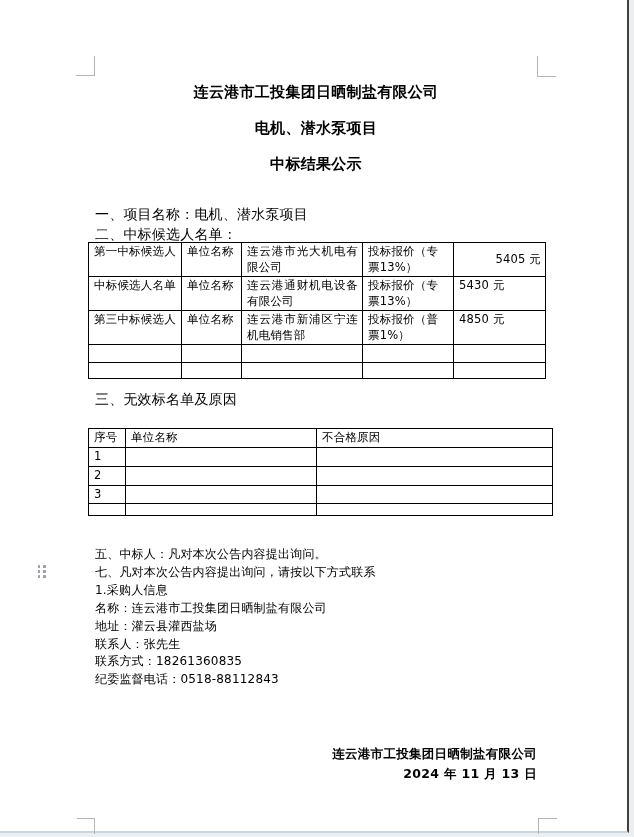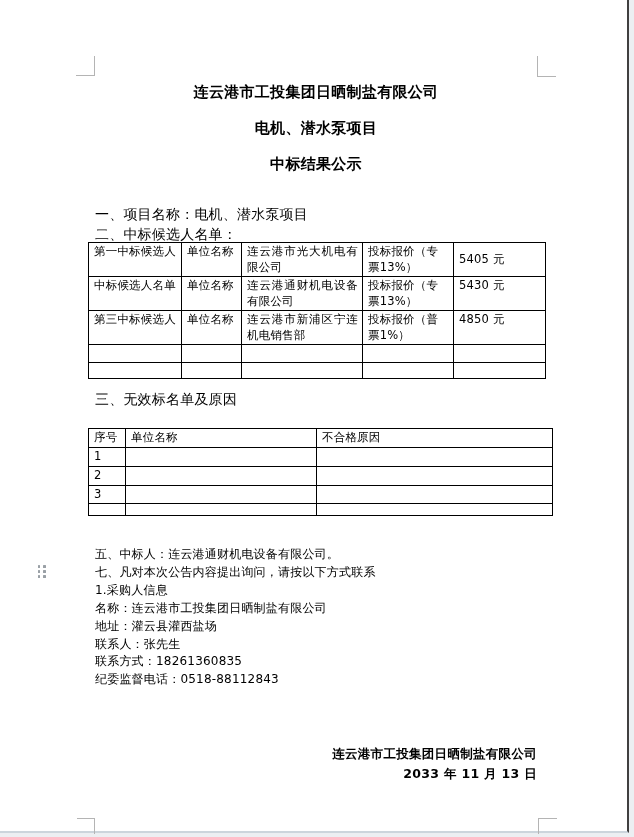--- a/index.html
+++ b/index.html
@@ -29,21 +29,21 @@
   .t1{top:84px;} .t2{top:120px;} .t3{top:156px;}
 
   .sec{position:absolute;left:95px;font-size:14px;line-height:16px;letter-spacing:0.2px;}
   .s1{top:206px;} .s2{top:226px;} .s3{top:391px;}
 
   table{border-collapse:collapse;position:absolute;table-layout:fixed;}
   td{border:1px solid #000;vertical-align:top;padding:1px 4px 1px 5px;
      font-size:11.5px;line-height:15.5px;letter-spacing:0.2px;overflow:hidden;}
   .tbl1{left:88px;top:242px;width:457px;}
   .tbl2{left:88px;top:428px;width:464px;padding-left:17px;}
-  .vmid{vertical-align:middle;}
+  .vmid{vertical-align:middle;text-align:right;}
   .just{text-align:justify;}
 
   .paras{position:absolute;left:95px;top:546px;width:486px;}
   .paras p{margin:0;font-size:12px;line-height:17.9px;letter-spacing:0.2px;text-align:justify;}
 
   .handle{position:absolute;left:36px;top:564px;width:11px;height:15px;
     display:grid;grid-template-columns:repeat(2,1fr);grid-template-rows:repeat(3,1fr);}
   .handle i{width:2.5px;height:2.5px;background:#9aa0a6;border-radius:0.5px;margin:auto;}
 
   .signature{position:absolute;left:95px;top:744px;width:442px;text-align:right;}
@@ -153,28 +153,28 @@
   <span class="handle">
     <i></i>
       <i></i>
       <i></i>
       <i></i>
       <i></i>
       <i></i>
   </span>
 
   <div class="paras">
-    <p>五、中标人：连云港通财机电设备有限公司。</p>
+    <p>五、中标人：凡对本次公告内容提出询问。</p>
     <p>七、凡对本次公告内容提出询问，请按以下方式联系</p>
     <p>1.采购人信息</p>
     <p>名称：连云港市工投集团日晒制盐有限公司</p>
     <p>地址：灌云县灌西盐场</p>
     <p>联系人：张先生</p>
     <p>联系方式：18261360835</p>
     <p>纪委监督电话：0518-88112843</p>
   </div>
 
   <div class="signature">
     <div>连云港市工投集团日晒制盐有限公司</div>
-    <div>2033 年 11 月 13 日</div>
+    <div>2024 年 11 月 13 日</div>
   </div>
 
 </div>
 
 </body></html>

